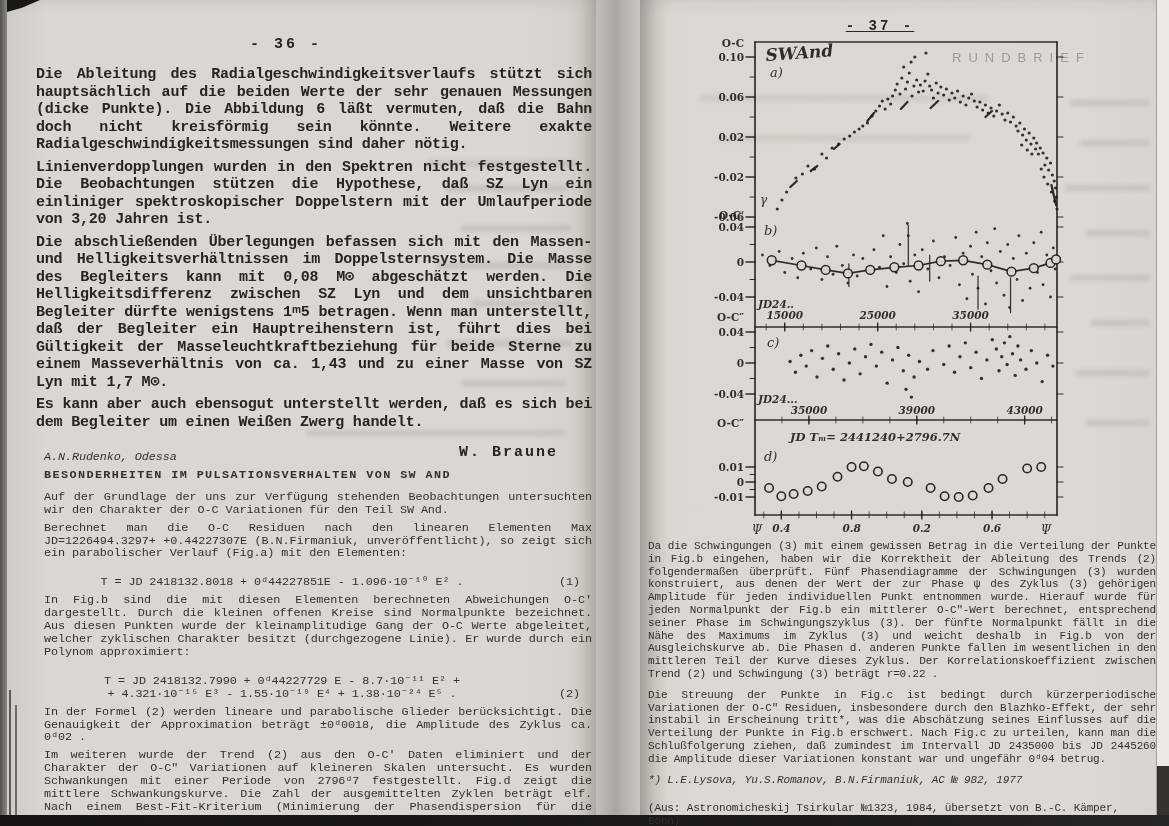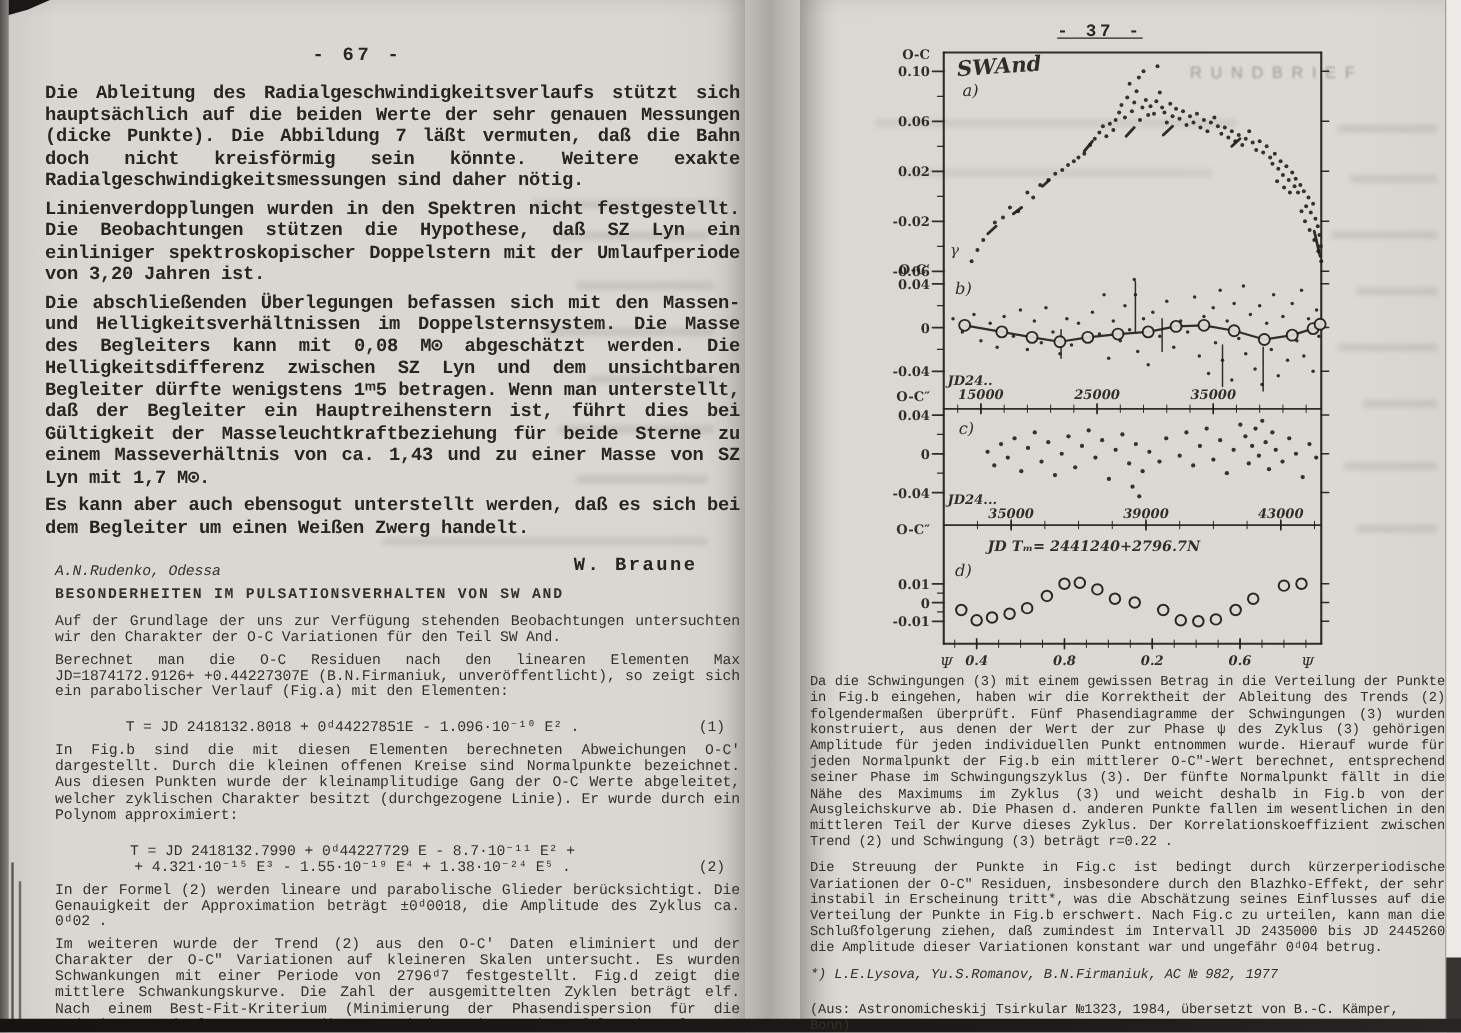--- a/index.html
+++ b/index.html
@@ -61,35 +61,35 @@
     <div class="bleed" style="left:420px;top:160px;width:150px;height:7px;"></div>
     <div class="bleed" style="left:440px;top:185px;width:120px;height:7px;"></div>
     <div class="bleed" style="left:455px;top:225px;width:110px;height:7px;"></div>
     <div class="bleed" style="left:430px;top:262px;width:135px;height:7px;"></div>
     <div class="bleed" style="left:465px;top:300px;width:100px;height:7px;"></div>
     <div class="bleed" style="left:440px;top:340px;width:125px;height:7px;"></div>
     <div class="bleed" style="left:455px;top:380px;width:105px;height:7px;"></div>
     <div class="bleed" style="left:300px;top:430px;width:260px;height:6px;"></div>
 
     <div id="lp-inner">
-      <div class="pagenum">- 67 -</div>
+      <div class="pagenum">- 36 -</div>
       <div id="braune">
-        <p>Die Ableitung des Radialgeschwindigkeitsverlaufs stützt sich hauptsächlich auf die beiden Werte der sehr genauen Messungen (dicke Punkte). Die Abbildung 7 läßt vermuten, daß die Bahn doch nicht kreisförmig sein könnte. Weitere exakte Radialgeschwindigkeitsmessungen sind daher nötig.</p>
+        <p>Die Ableitung des Radialgeschwindigkeitsverlaufs stützt sich hauptsächlich auf die beiden Werte der sehr genauen Messungen (dicke Punkte). Die Abbildung 6 läßt vermuten, daß die Bahn doch nicht kreisförmig sein könnte. Weitere exakte Radialgeschwindigkeitsmessungen sind daher nötig.</p>
         <p>Linienverdopplungen wurden in den Spektren nicht festgestellt. Die Beobachtungen stützen die Hypothese, daß SZ Lyn ein einliniger spektroskopischer Doppelstern mit der Umlaufperiode von 3,20 Jahren ist.</p>
         <p>Die abschließenden Überlegungen befassen sich mit den Massen- und Helligkeitsverhältnissen im Doppelsternsystem. Die Masse des Begleiters kann mit 0,08 M⊙ abgeschätzt werden. Die Helligkeitsdifferenz zwischen SZ Lyn und dem unsichtbaren Begleiter dürfte wenigstens 1ᵐ5 betragen. Wenn man unterstellt, daß der Begleiter ein Hauptreihenstern ist, führt dies bei Gültigkeit der Masseleuchtkraftbeziehung für beide Sterne zu einem Masseverhältnis von ca. 1,43 und zu einer Masse von SZ Lyn mit 1,7 M⊙.</p>
         <p>Es kann aber auch ebensogut unterstellt werden, daß es sich bei dem Begleiter um einen Weißen Zwerg handelt.</p>
         <div class="sig">W. Braune</div>
       </div>
     </div>
 
     <div id="rudenko">
       <div class="author">A.N.Rudenko, Odessa</div>
       <div class="title">BESONDERHEITEN IM PULSATIONSVERHALTEN VON SW AND</div>
       <p>Auf der Grundlage der uns zur Verfügung stehenden Beobachtungen untersuchten wir den Charakter der O-C Variationen für den Teil SW And.</p>
-      <p>Berechnet man die O-C Residuen nach den linearen Elementen Max JD=1874172.9126+ +0.44227307E (B.N.Firmaniuk, unveröffentlicht), so zeigt sich ein parabolischer Verlauf (Fig.a) mit den Elementen:</p>
+      <p>Berechnet man die O-C Residuen nach den linearen Elementen Max JD=1226494.3297+ +0.44227307E (B.N.Firmaniuk, unveröffentlicht), so zeigt sich ein parabolischer Verlauf (Fig.a) mit den Elementen:</p>
       <div class="eqrow">
         <span class="eq">T = JD 2418132.8018 + 0ᵈ44227851E - 1.096·10⁻¹⁰ E² .</span>
         <span class="eqno">(1)</span>
       </div>
       <p>In Fig.b sind die mit diesen Elementen berechneten Abweichungen O-C′ dargestellt. Durch die kleinen offenen Kreise sind Normalpunkte bezeichnet. Aus diesen Punkten wurde der kleinamplitudige Gang der O-C Werte abgeleitet, welcher zyklischen Charakter besitzt (durchgezogene Linie). Er wurde durch ein Polynom approximiert:</p>
       <div class="eqrow">
         <span class="eq">
           <span style="display:block">T = JD 2418132.7990 + 0ᵈ44227729 E - 8.7·10⁻¹¹ E² +</span>
           <span style="display:block">+ 4.321·10⁻¹⁵ E³ - 1.55·10⁻¹⁹ E⁴ + 1.38·10⁻²⁴ E⁵ .</span>
         </span>

